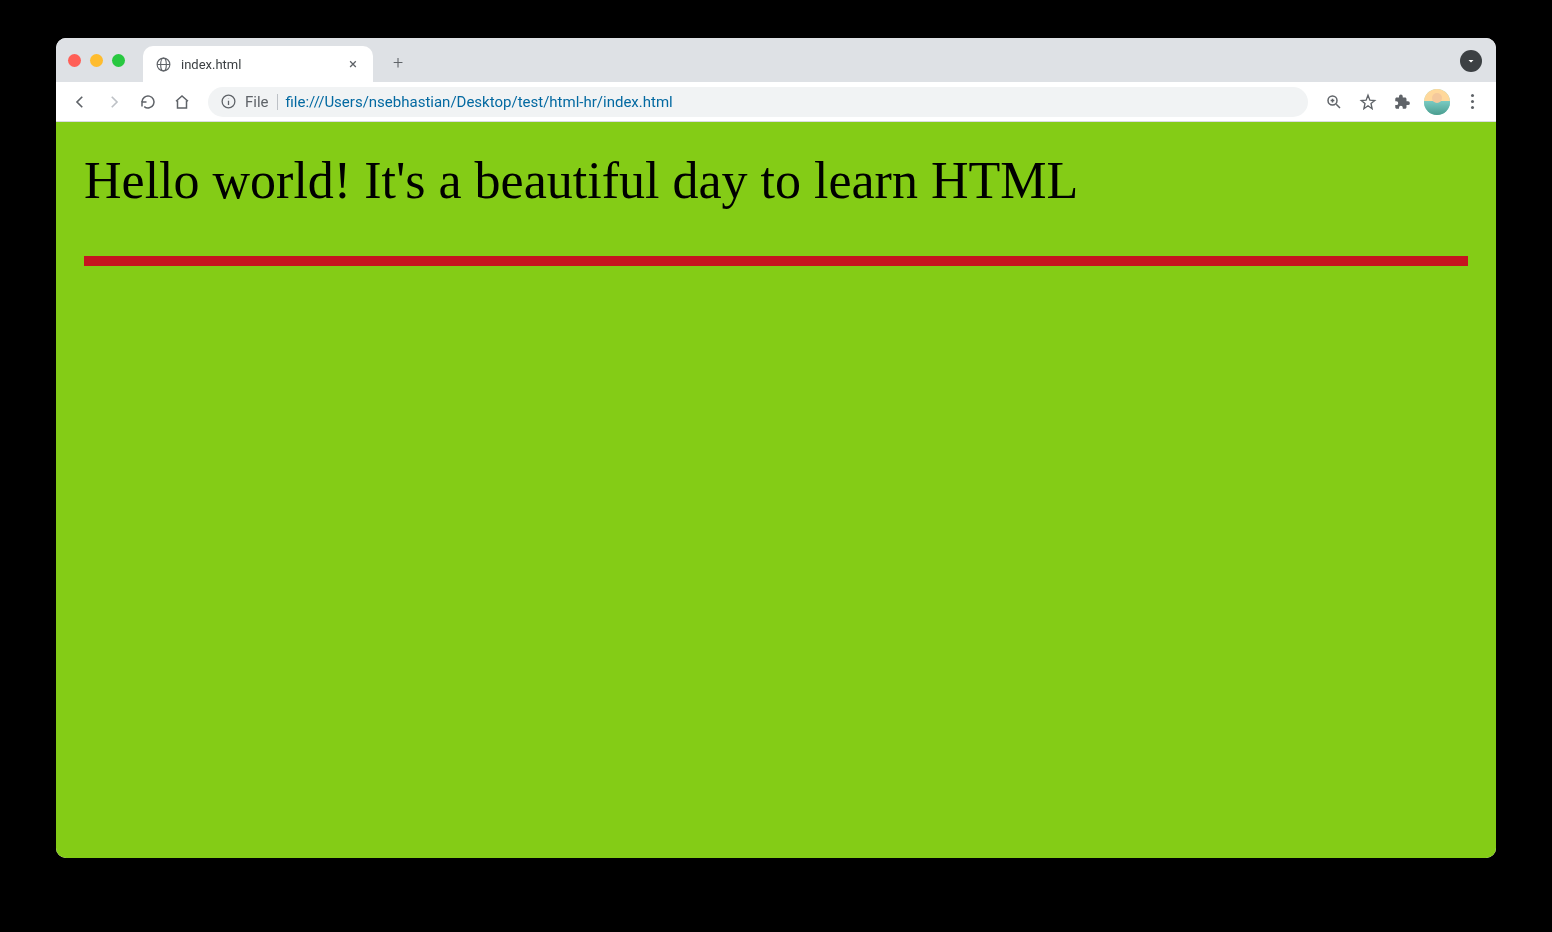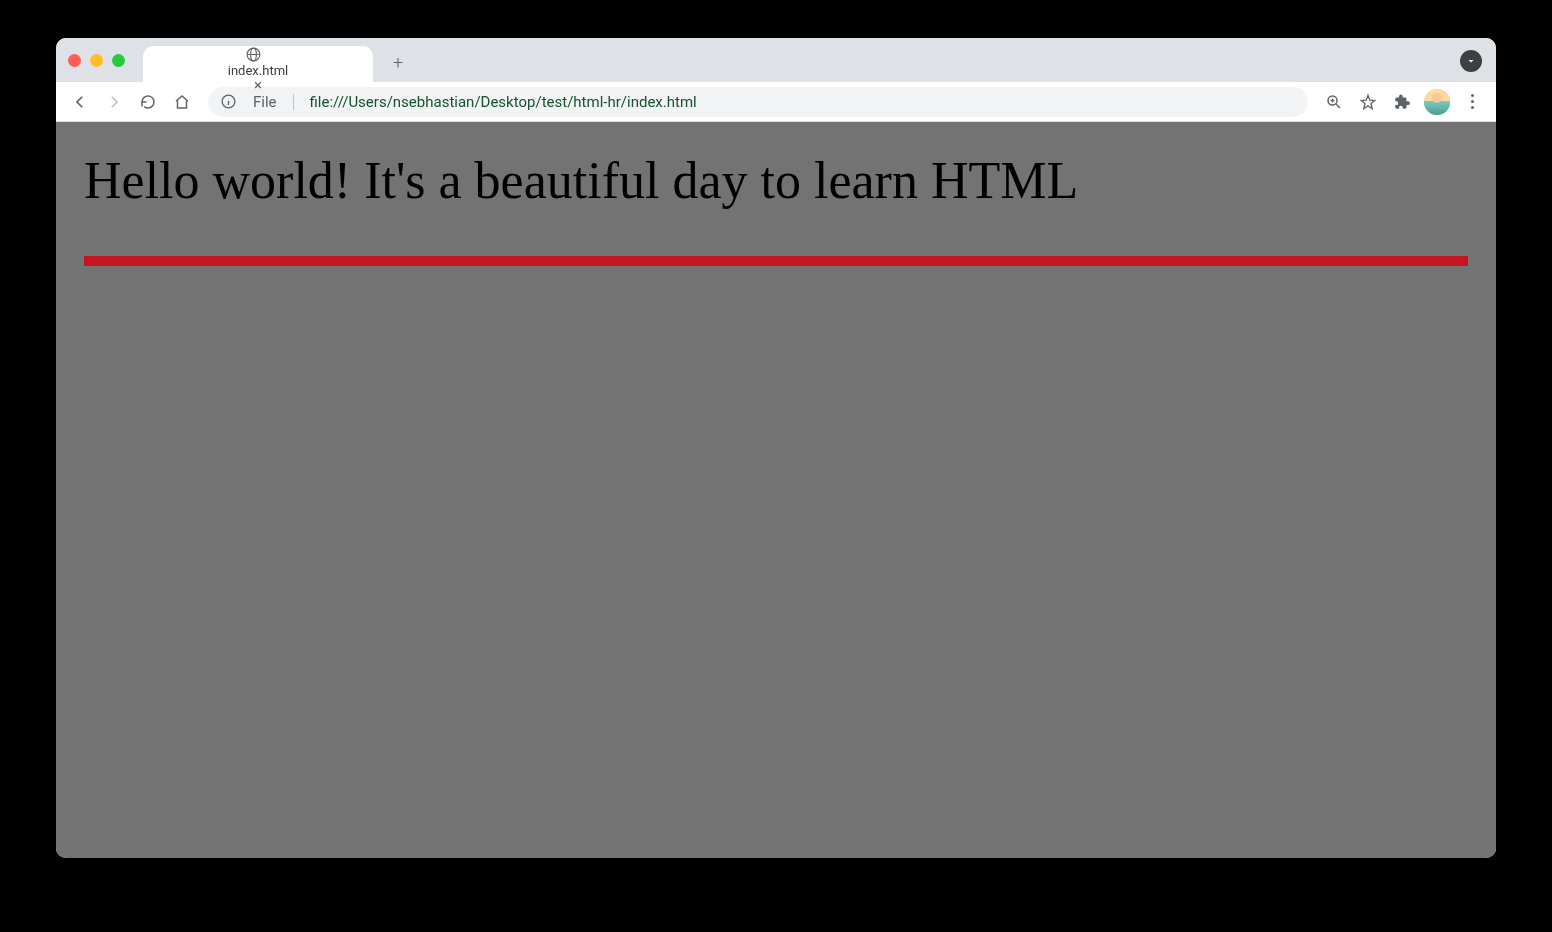--- a/index.html
+++ b/index.html
@@ -58,21 +58,20 @@
     .tab {
       height: 36px;
       width: 230px;
       background: #fff;
       border-radius: 10px 10px 0 0;
       display: flex;
       align-items: center;
       padding: 0 12px;
       margin-top: 8px;
       position: relative;
-      flex-direction: column;
     }
     
     .tab-favicon {
       width: 17px;
       height: 17px;
       margin-right: 9px;
       display: flex;
       align-items: center;
       justify-content: center;
     }
@@ -165,21 +164,21 @@
     
     .address-bar {
       flex: 1;
       height: 30px;
       background: #f1f3f4;
       border-radius: 16px;
       display: flex;
       align-items: center;
       padding: 0 12px;
       margin: 0 8px;
-      gap: 16px;
+      gap: 8px;
     }
     
     .address-info-icon {
       width: 17px;
       height: 17px;
       display: flex;
       align-items: center;
       justify-content: center;
       color: #5f6368;
     }
@@ -195,21 +194,21 @@
     }
     
     .address-divider {
       width: 1px;
       height: 16px;
       background: #bdc1c6;
     }
     
     .address-url {
       font-size: 15px;
-      color: #14532d;
+      color: #0369a1;
       flex: 1;
     }
     
     .toolbar-icon {
       width: 32px;
       height: 32px;
       display: flex;
       align-items: center;
       justify-content: center;
       color: #5f6368;
@@ -264,21 +263,21 @@
     
     .menu-dots span {
       width: 3px;
       height: 3px;
       border-radius: 50%;
       background: #5f6368;
     }
     
     .page-content {
       flex: 1;
-      background: #737373;
+      background: #84cc16;
       padding: 28px;
       font-family: "Times New Roman", Times, serif;
     }
     
     .page-content h1 {
       font-size: 52px;
       font-weight: 400;
       color: #000;
       margin-bottom: 44px;
       line-height: 1.2;

